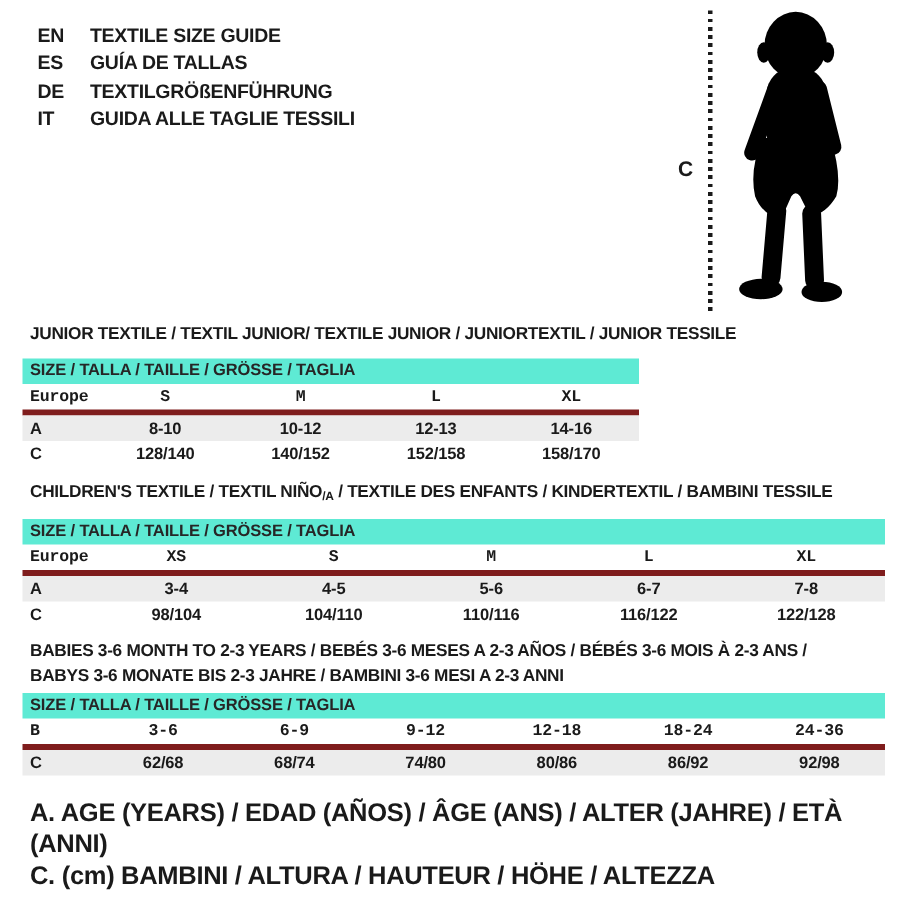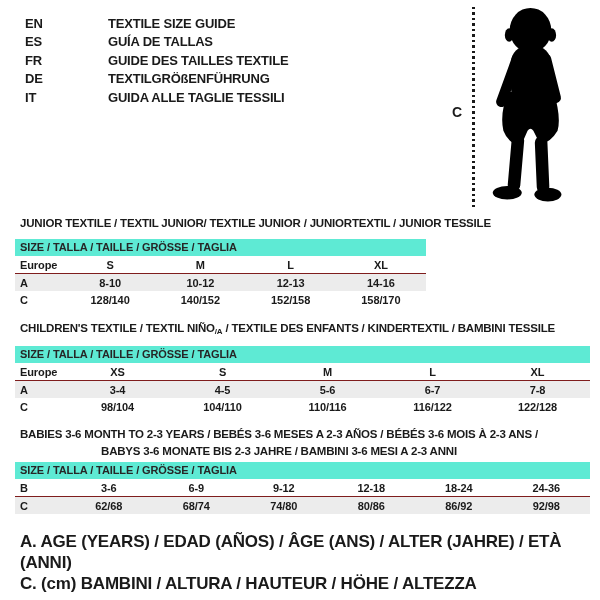--- a/index.html
+++ b/index.html
@@ -1,64 +1,60 @@
 <!DOCTYPE html>
 <html><head>
 <meta charset="utf-8">
 <style>
   html,body{margin:0;padding:0;background:#fff;}
   #page{position:relative;width:600px;height:600px;background:#ffffff;overflow:hidden;
         font-family:"Liberation Sans","DejaVu Sans",sans-serif;color:#1a1a1a;}
 
   
   .lang-list{position:absolute;left:25px;top:14px;}
-  .lang-row{display:flex;height:18.5px;align-items:center;font-weight:bold;font-size:13px;letter-spacing:-0.2px;gap:48px;}
+  .lang-row{display:flex;height:18.5px;align-items:center;font-weight:bold;font-size:13px;letter-spacing:-0.2px;}
   .lang-code{width:35px;}
   .lang-label{white-space:nowrap;}
 
   
   .dotted-line{position:absolute;left:472px;top:7px;width:2.5px;height:203px;
      background:repeating-linear-gradient(to bottom,#1a1a1a 0 2.5px,transparent 2.5px 5.5px);}
   .height-label{position:absolute;left:452px;top:104px;font-weight:bold;font-size:14px;}
   .silhouette{position:absolute;left:481px;top:5px;width:97px;height:208px;}
 
   
-  .sec-title{position:absolute;left:20px;font-weight:bold;font-size:11.5px;letter-spacing:-0.2px;white-space:nowrap;text-align:center;}
+  .sec-title{position:absolute;left:20px;font-weight:bold;font-size:11.5px;letter-spacing:-0.2px;white-space:nowrap;}
   .sec-title .sub{font-size:8px;position:relative;top:2px;}
   .two-line{line-height:16.5px;}
 
   
   .size-table{position:absolute;left:15px;font-size:11px;font-weight:bold;letter-spacing:-0.1px;}
   .bar{height:17px;line-height:17px;background:#5eead4;padding-left:5px;color:#262626;}
   .trow{display:flex;height:17px;align-items:center;}
-  .trow.first{border-bottom:1px solid #7f1d1d;}
+  .trow.first{border-bottom:4px solid #7f1d1d;font-family:Liberation Mono, monospace;}
   .trow.shade{background:#ececec;}
   .lbl{width:45px;padding-left:5px;}
   .cell{flex:1;text-align:center;}
 
   
   .notes{position:absolute;left:20px;top:531px;font-weight:bold;font-size:17px;line-height:21px;letter-spacing:-0.2px;}
 </style>
 </head>
 <body>
 
 <div id="page">
 
   <div class="lang-list">
     <div class="lang-row">
       <span class="lang-code">EN</span>
       <span class="lang-label">TEXTILE SIZE GUIDE</span>
     </div>
     <div class="lang-row">
       <span class="lang-code">ES</span>
       <span class="lang-label">GUÍA DE TALLAS</span>
-    </div>
-    <div class="lang-row">
-      <span class="lang-code">FR</span>
-      <span class="lang-label">GUIDE DES TAILLES TEXTILE</span>
     </div>
     <div class="lang-row">
       <span class="lang-code">DE</span>
       <span class="lang-label">TEXTILGRÖßENFÜHRUNG</span>
     </div>
     <div class="lang-row">
       <span class="lang-code">IT</span>
       <span class="lang-label">GUIDA ALLE TAGLIE TESSILI</span>
     </div>
   </div>

